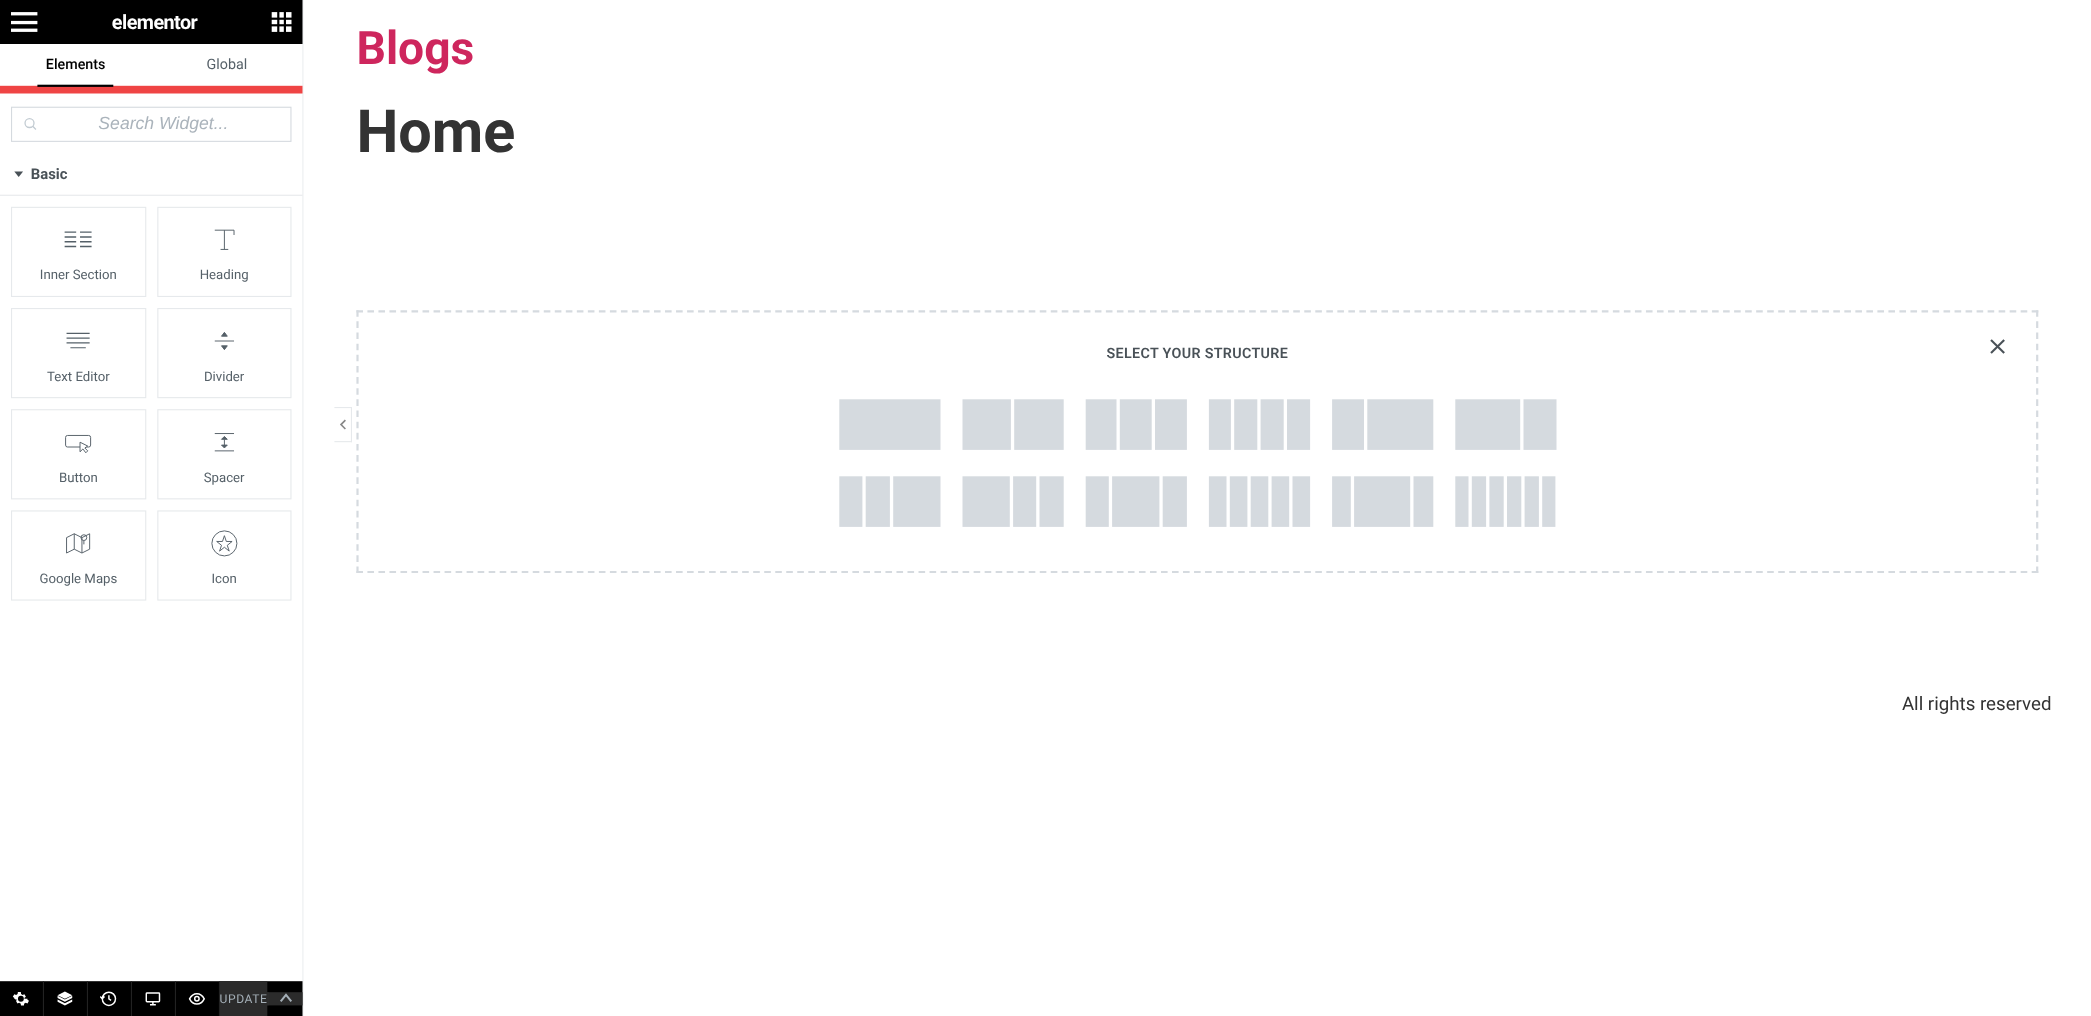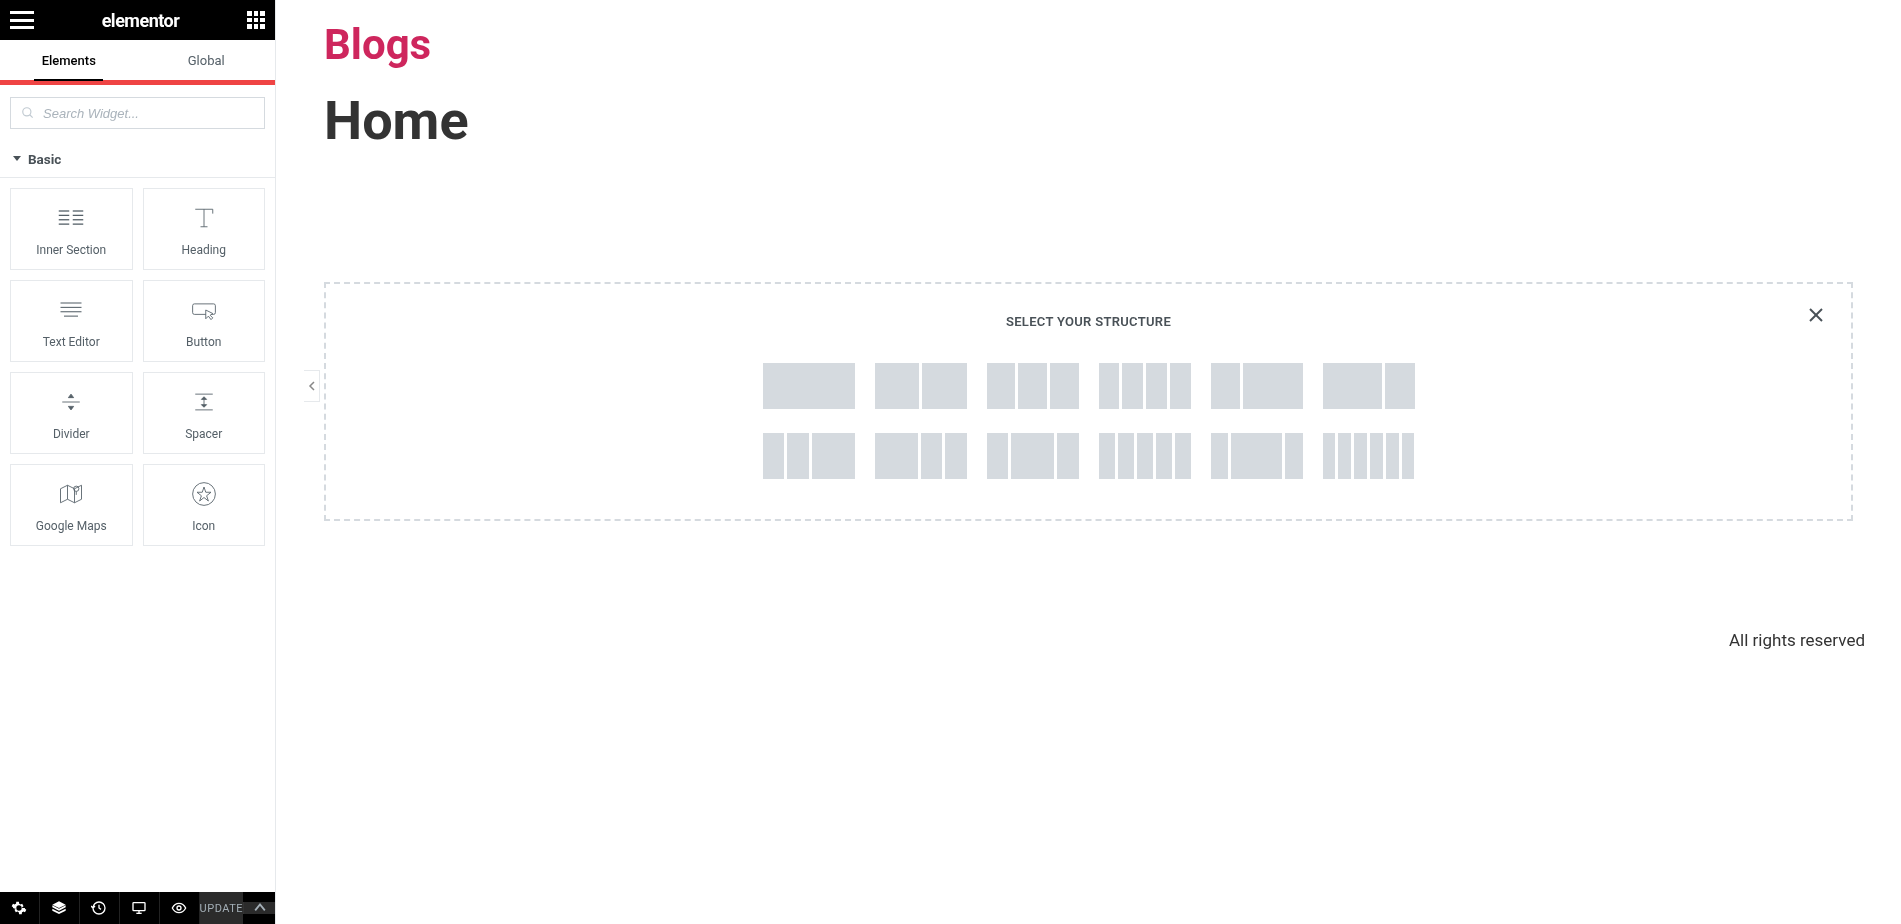--- a/index.html
+++ b/index.html
@@ -8,29 +8,29 @@
 
 
 .sidebar { width: 276px; background: #fff; display: flex; flex-direction: column; border-right: 1px solid #e6e9ec; position: relative; }
 .sidebar-header { background: #000; height: 40px; display: flex; align-items: center; justify-content: space-between; padding: 0 10px; }
 .hamburger-icon { width: 24px; height: 18px; display: flex; flex-direction: column; justify-content: space-between; cursor: pointer; }
 .hamburger-icon span { height: 3px; background: #fff; width: 100%; }
 .logo { color: #fff; font-size: 18px; font-weight: 700; letter-spacing: -0.5px; }
 .apps-icon { width: 18px; height: 18px; display: grid; grid-template-columns: repeat(3,1fr); grid-template-rows: repeat(3,1fr); gap: 2px; cursor: pointer; }
 .apps-icon span { background: #fff; width: 100%; height: 100%; }
 
-.tabs { display: flex; height: 45px; border-bottom: 5px solid #ef4444; }
+.tabs { display: flex; height: 45px; border-bottom: 7px solid #ef4444; }
 .tab { flex: 1; display: flex; align-items: center; justify-content: center; font-size: 13px; color: #556068; cursor: pointer; position: relative; }
 .tab.active { color: #000; font-weight: 500; }
 .tab.active::after { content: ""; position: absolute; bottom: -1px; left: 0; right: 0; height: 2px; background: #000; width: 50%; left: 25%; }
 
 .search-wrap { padding: 12px 10px; }
 .search-box { position: relative; border: 1px solid #d5dadf; height: 32px; display: flex; align-items: center; padding: 0 10px; }
 .search-icon-svg { width: 14px; height: 14px; color: #c2cbd2; margin-right: 8px; flex-shrink: 0; }
-.search-input { border: none; outline: none; flex: 1; font-size: 13px; font-style: italic; color: #999; background: transparent; }
+.search-input { border: none; outline: none; flex: 1; font-size: 16px; font-style: italic; color: #999; background: transparent; text-align: center; }
 .search-input::placeholder { color: #aab3bb; font-style: italic; }
 
 .section-header { display: flex; align-items: center; padding: 10px 12px; font-size: 13.5px; font-weight: 700; color: #495157; cursor: pointer; border-bottom: 1px solid #e6e9ec; }
 .section-header .chev { width: 10px; height: 10px; margin-right: 6px; }
 
 .widgets-scroll { flex: 1; overflow-y: auto; padding: 10px; }
 .widget-grid { display: grid; grid-template-columns: 1fr 1fr; gap: 10px; }
 .widget-card { border: 1px solid #e6e9ec; height: 82px; display: flex; flex-direction: column; align-items: center; justify-content: center; cursor: pointer; background: #fff; }
 .widget-icon-wrap { height: 34px; display: flex; align-items: center; justify-content: center; margin-bottom: 8px; }
 .widget-label { font-size: 12px; color: #556068; }
@@ -146,35 +146,35 @@
                 <line x1="4" y1="9" x2="28" y2="9"></line>
                 <line x1="4" y1="14" x2="28" y2="14"></line>
                 <line x1="8" y1="19" x2="24" y2="19"></line>
               </svg>
           </div>
           <div class="widget-label">Text Editor</div>
         </div>
         <div class="widget-card">
           <div class="widget-icon-wrap">
             <svg class="w-icon" viewBox="0 0 32 24" stroke="#556068" stroke-width="1" fill="none">
-                <rect x="3" y="5" width="26" height="12" rx="2"></rect>
-                <path d="M18 12 L18 22 L21 19 L24 23 L26 21 L23 18 L26 16 Z" fill="#fff"></path>
-              </svg>
-          </div>
-          <div class="widget-label">Button</div>
-        </div>
-        <div class="widget-card">
-          <div class="widget-icon-wrap">
-            <svg class="w-icon" viewBox="0 0 32 24" stroke="#556068" stroke-width="1" fill="none">
                 <path d="M16 3 L13 7 L19 7 Z" fill="#556068"></path>
                 <line x1="6" y1="12" x2="26" y2="12"></line>
                 <path d="M16 21 L13 17 L19 17 Z" fill="#556068"></path>
               </svg>
           </div>
           <div class="widget-label">Divider</div>
+        </div>
+        <div class="widget-card">
+          <div class="widget-icon-wrap">
+            <svg class="w-icon" viewBox="0 0 32 24" stroke="#556068" stroke-width="1" fill="none">
+                <rect x="3" y="5" width="26" height="12" rx="2"></rect>
+                <path d="M18 12 L18 22 L21 19 L24 23 L26 21 L23 18 L26 16 Z" fill="#fff"></path>
+              </svg>
+          </div>
+          <div class="widget-label">Button</div>
         </div>
         <div class="widget-card">
           <div class="widget-icon-wrap">
             <svg class="w-icon" viewBox="0 0 32 24" stroke="#556068" stroke-width="1" fill="none">
                 <line x1="6" y1="3" x2="26" y2="3"></line>
                 <path d="M16 6 L13 9 L19 9 Z M16 18 L13 15 L19 15 Z" fill="#556068"></path>
                 <line x1="16" y1="9" x2="16" y2="15"></line>
                 <line x1="6" y1="21" x2="26" y2="21"></line>
               </svg>
           </div>

